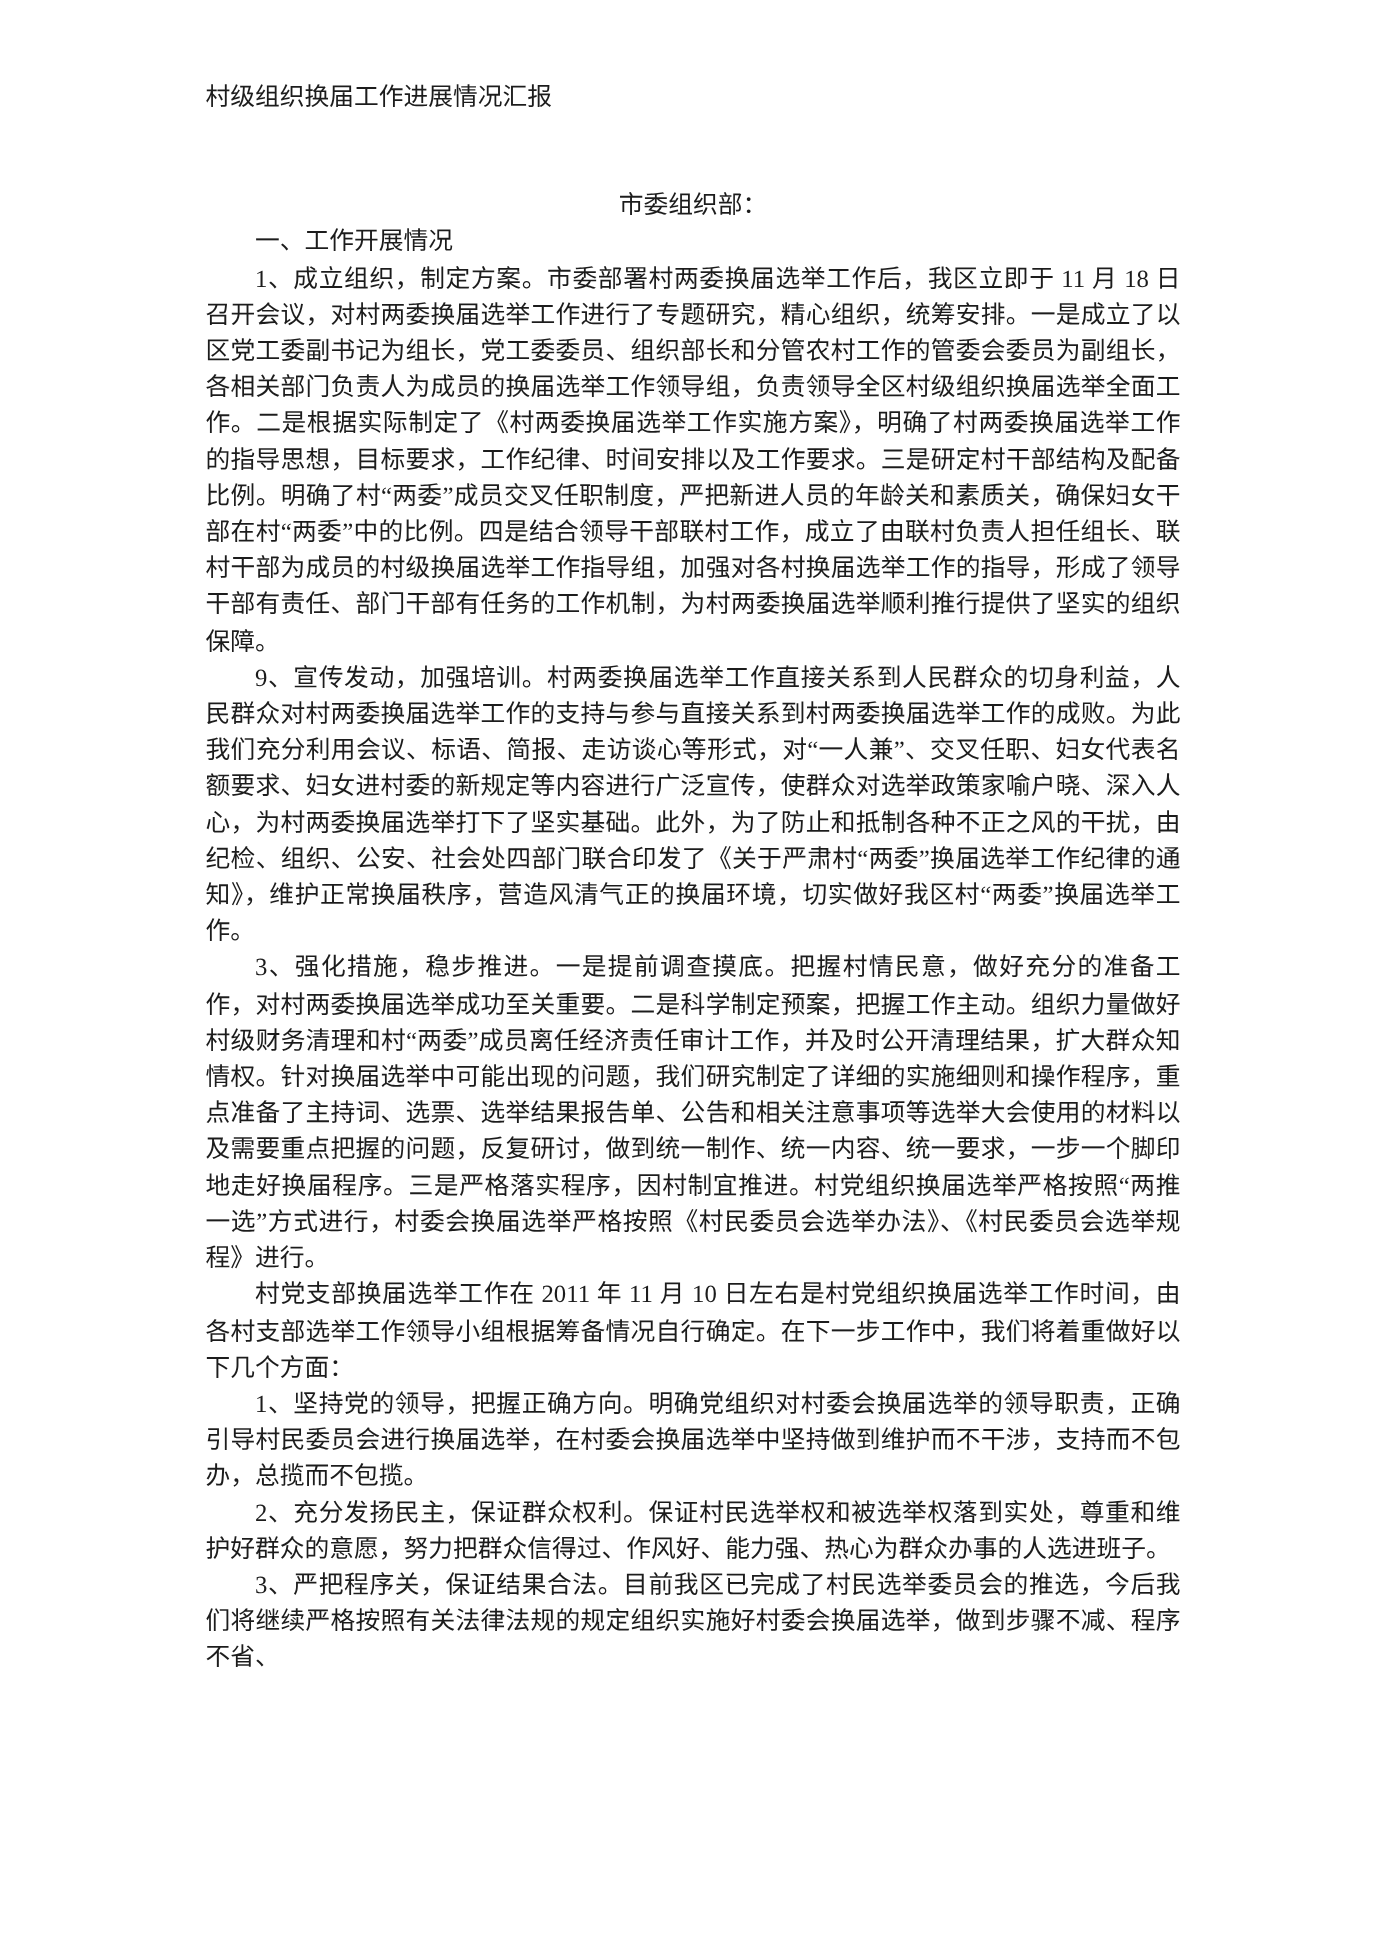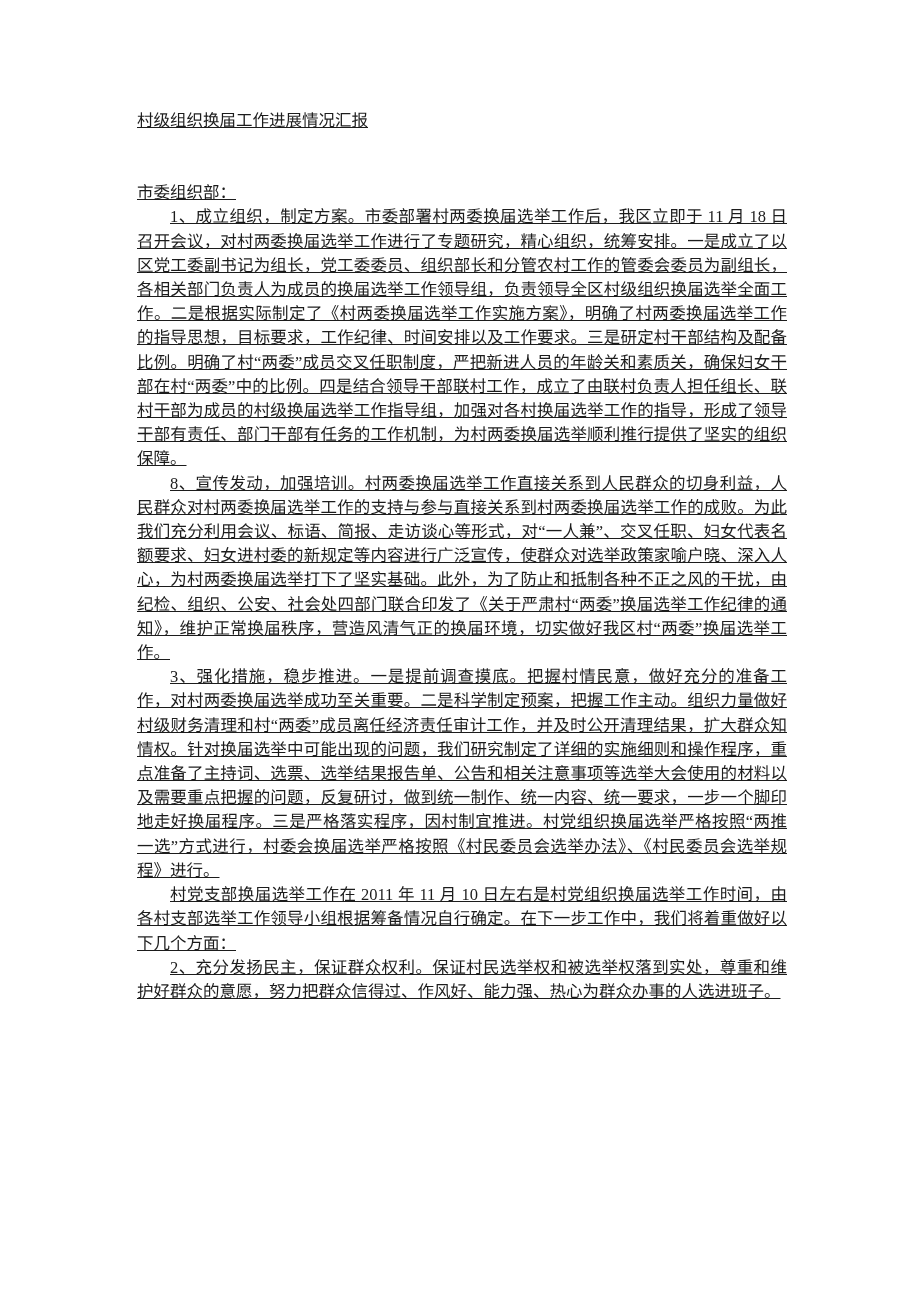--- a/index.html
+++ b/index.html
@@ -9,51 +9,53 @@
   }
   .page {
     position: relative;
     width: 920px;
     height: 1302px;
     background: #ffffff;
     overflow: hidden;
   }
   .content {
     box-sizing: border-box;
-    padding: 109px 133px 0 137px;
+    padding: 53px 133px 0 137px;
     font-family: "Liberation Serif", "DejaVu Serif", serif;
     font-size: 16.5px;
     line-height: 24.2px;
     color: #1c1c1c;
-    text-decoration: underline;
   }
   .doc-title {
     margin: 0 0 48px 0;
     font-weight: normal;
     font-size: 16.5px;
     text-align: left;
   }
   .salutation {
     margin: 0;
-    text-align: left;
+    text-align: center;
   }
   .para {
     margin: 0;
     text-align: justify;
     text-indent: 2em;
   }
 </style>
 </head>
 <body>
 
 <div class="page">
   <div class="content">
     <h1 class="doc-title">村级组织换届工作进展情况汇报</h1>
     <p class="salutation">市委组织部：</p>
     <div id="paragraphs-container">
+        <p class="para">一、工作开展情况</p>
         <p class="para">1、成立组织，制定方案。市委部署村两委换届选举工作后，我区立即于 11 月 18 日召开会议，对村两委换届选举工作进行了专题研究，精心组织，统筹安排。一是成立了以区党工委副书记为组长，党工委委员、组织部长和分管农村工作的管委会委员为副组长，各相关部门负责人为成员的换届选举工作领导组，负责领导全区村级组织换届选举全面工作。二是根据实际制定了《村两委换届选举工作实施方案》，明确了村两委换届选举工作的指导思想，目标要求，工作纪律、时间安排以及工作要求。三是研定村干部结构及配备比例。明确了村“两委”成员交叉任职制度，严把新进人员的年龄关和素质关，确保妇女干部在村“两委”中的比例。四是结合领导干部联村工作，成立了由联村负责人担任组长、联村干部为成员的村级换届选举工作指导组，加强对各村换届选举工作的指导，形成了领导干部有责任、部门干部有任务的工作机制，为村两委换届选举顺利推行提供了坚实的组织保障。</p>
-        <p class="para">8、宣传发动，加强培训。村两委换届选举工作直接关系到人民群众的切身利益，人民群众对村两委换届选举工作的支持与参与直接关系到村两委换届选举工作的成败。为此我们充分利用会议、标语、简报、走访谈心等形式，对“一人兼”、交叉任职、妇女代表名额要求、妇女进村委的新规定等内容进行广泛宣传，使群众对选举政策家喻户晓、深入人心，为村两委换届选举打下了坚实基础。此外，为了防止和抵制各种不正之风的干扰，由纪检、组织、公安、社会处四部门联合印发了《关于严肃村“两委”换届选举工作纪律的通知》，维护正常换届秩序，营造风清气正的换届环境，切实做好我区村“两委”换届选举工作。</p>
+        <p class="para">9、宣传发动，加强培训。村两委换届选举工作直接关系到人民群众的切身利益，人民群众对村两委换届选举工作的支持与参与直接关系到村两委换届选举工作的成败。为此我们充分利用会议、标语、简报、走访谈心等形式，对“一人兼”、交叉任职、妇女代表名额要求、妇女进村委的新规定等内容进行广泛宣传，使群众对选举政策家喻户晓、深入人心，为村两委换届选举打下了坚实基础。此外，为了防止和抵制各种不正之风的干扰，由纪检、组织、公安、社会处四部门联合印发了《关于严肃村“两委”换届选举工作纪律的通知》，维护正常换届秩序，营造风清气正的换届环境，切实做好我区村“两委”换届选举工作。</p>
         <p class="para">3、强化措施，稳步推进。一是提前调查摸底。把握村情民意，做好充分的准备工作，对村两委换届选举成功至关重要。二是科学制定预案，把握工作主动。组织力量做好村级财务清理和村“两委”成员离任经济责任审计工作，并及时公开清理结果，扩大群众知情权。针对换届选举中可能出现的问题，我们研究制定了详细的实施细则和操作程序，重点准备了主持词、选票、选举结果报告单、公告和相关注意事项等选举大会使用的材料以及需要重点把握的问题，反复研讨，做到统一制作、统一内容、统一要求，一步一个脚印地走好换届程序。三是严格落实程序，因村制宜推进。村党组织换届选举严格按照“两推一选”方式进行，村委会换届选举严格按照《村民委员会选举办法》、《村民委员会选举规程》进行。</p>
         <p class="para">村党支部换届选举工作在 2011 年 11 月 10 日左右是村党组织换届选举工作时间，由各村支部选举工作领导小组根据筹备情况自行确定。在下一步工作中，我们将着重做好以下几个方面：</p>
+        <p class="para">1、坚持党的领导，把握正确方向。明确党组织对村委会换届选举的领导职责，正确引导村民委员会进行换届选举，在村委会换届选举中坚持做到维护而不干涉，支持而不包办，总揽而不包揽。</p>
         <p class="para">2、充分发扬民主，保证群众权利。保证村民选举权和被选举权落到实处，尊重和维护好群众的意愿，努力把群众信得过、作风好、能力强、热心为群众办事的人选进班子。</p>
+        <p class="para">3、严把程序关，保证结果合法。目前我区已完成了村民选举委员会的推选，今后我们将继续严格按照有关法律法规的规定组织实施好村委会换届选举，做到步骤不减、程序不省、</p>
       </div>
   </div>
 </div>
 
 </body></html>

